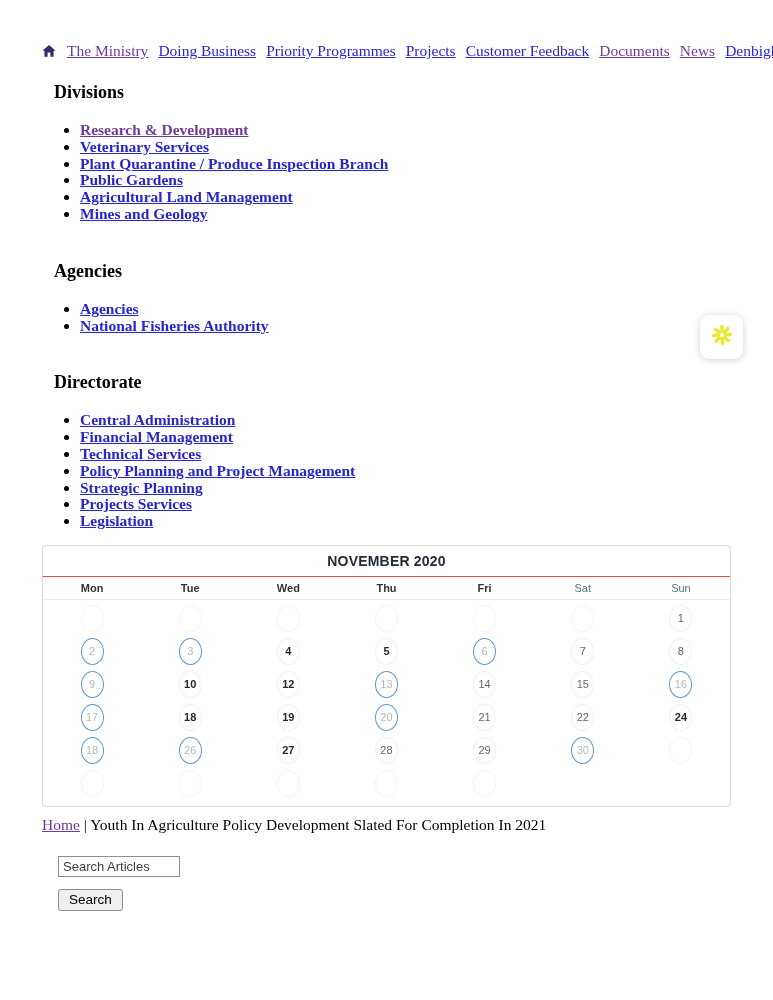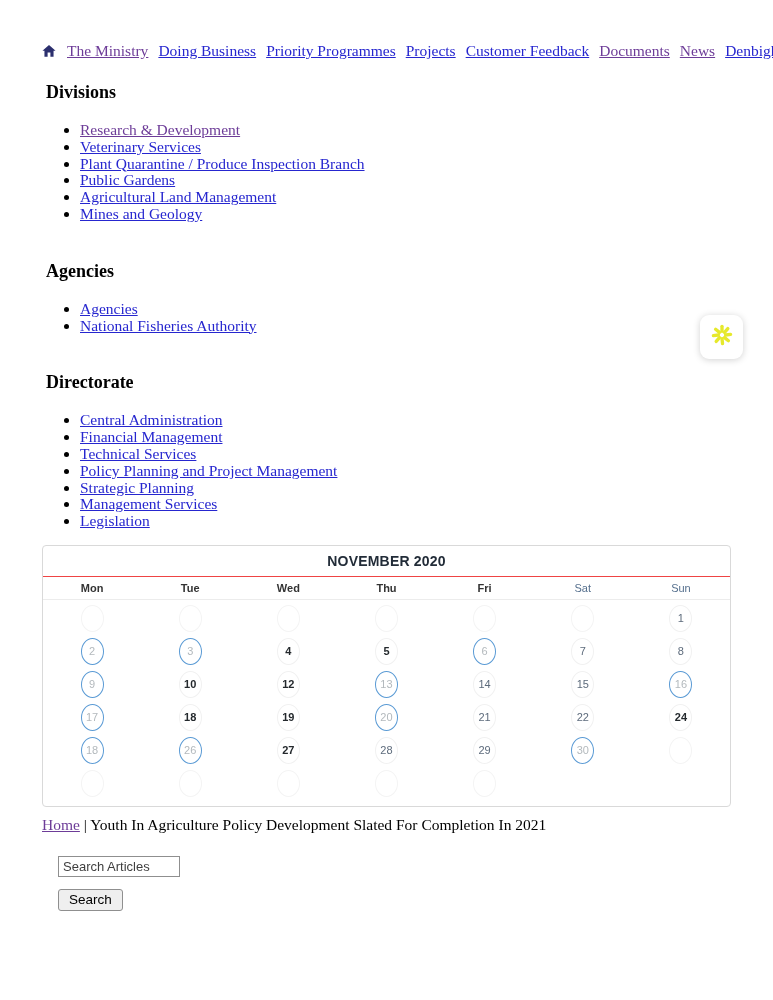--- a/index.html
+++ b/index.html
@@ -24,26 +24,26 @@
   .top-nav{font-size:15.5px;line-height:16px;white-space:nowrap;}
   .top-nav a{text-decoration:underline;margin-left:10px;}
   a.nav-link{color:var(--link-blue);}
   a.nav-link.visited{color:var(--link-visited);}
   .home-icon-svg{vertical-align:-2px;margin-right:1px;}
   .search-icon-svg{vertical-align:-2px;margin-left:1px;}
   a.search-link{color:var(--link-visited);margin-left:2px;}
 
   
   .section-heading{
-    font-size:18px;font-weight:bold;margin:4px;padding:0;
+    font-size:18px;font-weight:bold;margin:12px;padding:0;
     font-family:"Liberation Serif", serif;
   }
   .sections .section-heading{margin-top:38px;margin-bottom:0;}
   .sections .section-heading:first-child{margin-top:23px;}
-  ul.link-list{margin:19px 0 0 0;padding-left:38px;}
+  ul.link-list{margin:19px 0 0 0;padding-left:38px;font-weight:bold;}
   ul.link-list li{font-size:15.5px;line-height:16.8px;margin:0;padding:0;}
   a.list-link{color:var(--link-blue);text-decoration:underline;}
   a.list-link.visited{color:var(--link-visited);}
 
   
   .calendar{
     margin-top:15px;width:689px;border:1px solid #d9d9d9;border-radius:4px;
     background:#fff;font-family:"Liberation Sans", sans-serif;overflow:hidden;
   }
   .cal-title{
@@ -122,21 +122,21 @@
         <li><a href="#" class="list-link">Agencies</a></li>
         <li><a href="#" class="list-link">National Fisheries Authority</a></li>
       </ul>
       <h2 class="section-heading">Directorate</h2>
       <ul class="link-list">
         <li><a href="#" class="list-link">Central Administration</a></li>
         <li><a href="#" class="list-link">Financial Management</a></li>
         <li><a href="#" class="list-link">Technical Services</a></li>
         <li><a href="#" class="list-link">Policy Planning and Project Management</a></li>
         <li><a href="#" class="list-link">Strategic Planning</a></li>
-        <li><a href="#" class="list-link">Management Services</a></li>
+        <li><a href="#" class="list-link">Projects Services</a></li>
         <li><a href="#" class="list-link">Legislation</a></li>
       </ul>
     </div>
 
   <div class="calendar">
     <div class="cal-title">NOVEMBER 2020</div>
     <div class="cal-day-headers">
         <div class="day-header">Mon</div>
         <div class="day-header">Tue</div>
         <div class="day-header">Wed</div>

